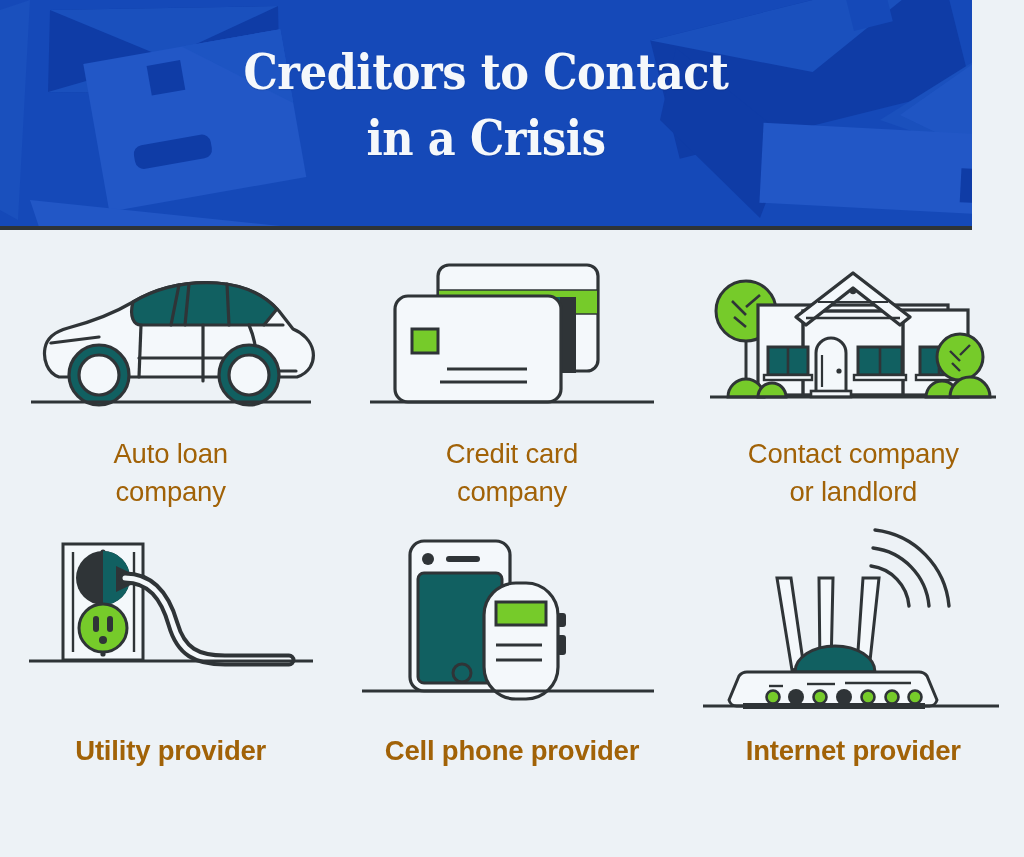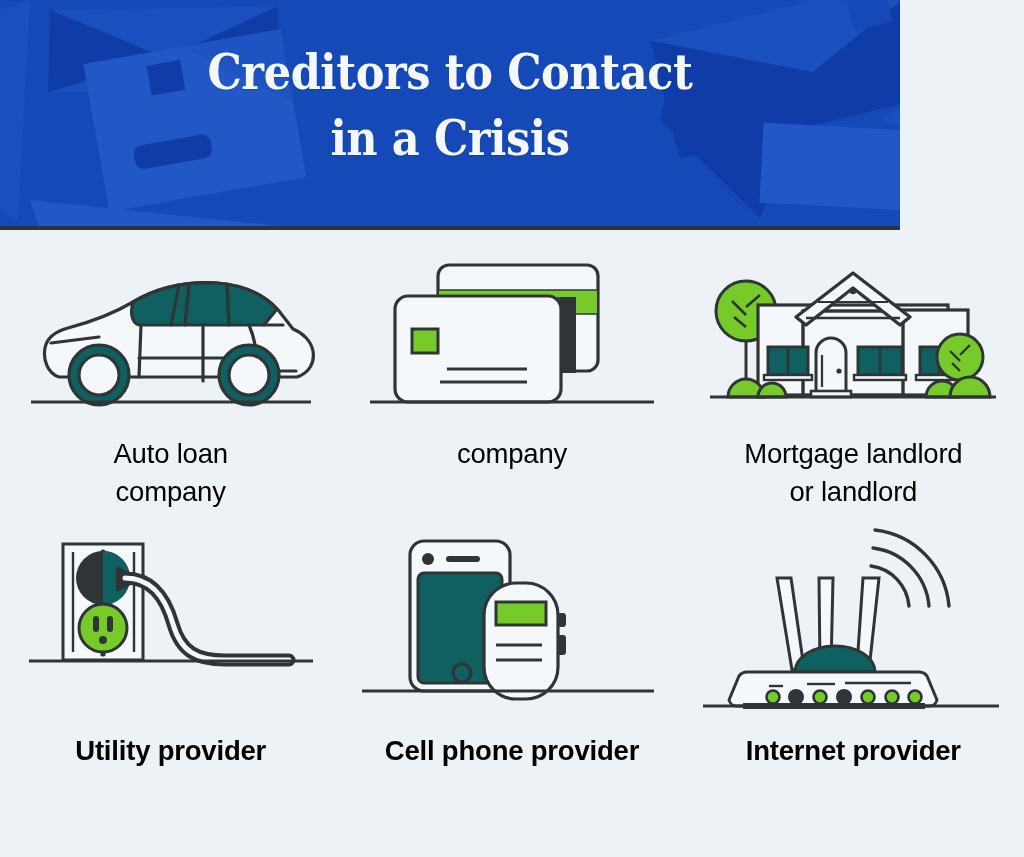--- a/index.html
+++ b/index.html
@@ -5,21 +5,21 @@
   html,body{margin:0;padding:0;}
   body{
     width:1024px;height:857px;overflow:hidden;
     background:#edf2f6;
     font-family:"Liberation Sans", sans-serif;
   }
   .page{position:relative;width:1024px;height:857px;background:#edf2f6;}
 
   
   .header{
-    position:relative;width:900px;height:230px;
+    position:relative;width:972px;height:230px;
     background:#1549b8;overflow:hidden;
     border-bottom:4px solid #2f3437;
     box-sizing:border-box;
     padding-left:44px;
   }
   .header-shapes{position:absolute;inset:0;}
   .title-wrap{
     position:absolute;left:0;right:0;top:40px;
     text-align:center;z-index:5;
   }
@@ -43,21 +43,21 @@
     grid-template-rows:auto auto;
     padding-top:10px;
   }
   .cell{
     position:relative;
     display:flex;flex-direction:column;align-items:center;
   }
   .art{width:100%;display:flex;justify-content:center;align-items:flex-end;}
   .label{
     text-align:center;
-    color:#000000;
+    color:#a16207;
     font-size:27.5px;
     line-height:1.37;
     letter-spacing:-0.2px;
     font-weight:400;
   }
   .row1 .art{height:175px;}
   .row1 .label{margin-top:20px;}
   .row2 .art{height:200px;}
   .row2 .label{margin-top:22px;font-weight:bold;}
   svg{display:block;}
@@ -175,20 +175,21 @@
           <g>
             <rect x="33" y="41" width="166" height="106" rx="13" fill="#f4f8fb" stroke="#2f3437" stroke-width="3.2"></rect>
             <rect x="50" y="74" width="26" height="24" fill="#76cb2a" stroke="#2f3437" stroke-width="3"></rect>
             <line x1="85" y1="114" x2="165" y2="114" stroke="#2f3437" stroke-width="3"></line>
             <line x1="78" y1="127" x2="165" y2="127" stroke="#2f3437" stroke-width="3"></line>
           </g>
           <line x1="8" y1="147" x2="292" y2="147" stroke="#2f3437" stroke-width="3.2"></line>
         </svg>
       </div>
       <div class="label">
+        <div>Credit card</div>
         <div>company</div>
       </div>
     </div>
 
     <div class="cell row1">
       <div class="art">
         <svg width="310" height="160" viewBox="0 0 310 160">
 
           <g>
             <line x1="48" y1="58" x2="48" y2="140" stroke="#2f3437" stroke-width="3"></line>
@@ -238,21 +239,21 @@
           </g>
 
           <path d="M30,142 A18,18 0 0 1 66,142 Z" fill="#76cb2a" stroke="#2f3437" stroke-width="3"></path>
           <path d="M60,142 A14,14 0 0 1 88,142 Z" fill="#76cb2a" stroke="#2f3437" stroke-width="3"></path>
           <path d="M228,142 A16,16 0 0 1 260,142 Z" fill="#76cb2a" stroke="#2f3437" stroke-width="3"></path>
           <path d="M252,142 A20,20 0 0 1 292,142 Z" fill="#76cb2a" stroke="#2f3437" stroke-width="3"></path>
           <line x1="12" y1="142" x2="298" y2="142" stroke="#2f3437" stroke-width="3.2"></line>
         </svg>
       </div>
       <div class="label">
-        <div>Mortgage landlord</div>
+        <div>Contact company</div>
         <div>or landlord</div>
       </div>
     </div>
 
     <div class="cell row2">
       <div class="art">
         <svg width="300" height="180" viewBox="0 0 300 180">
 
           <g>
             <rect x="42" y="14" width="80" height="116" fill="#f4f8fb" stroke="#2f3437" stroke-width="3"></rect>

